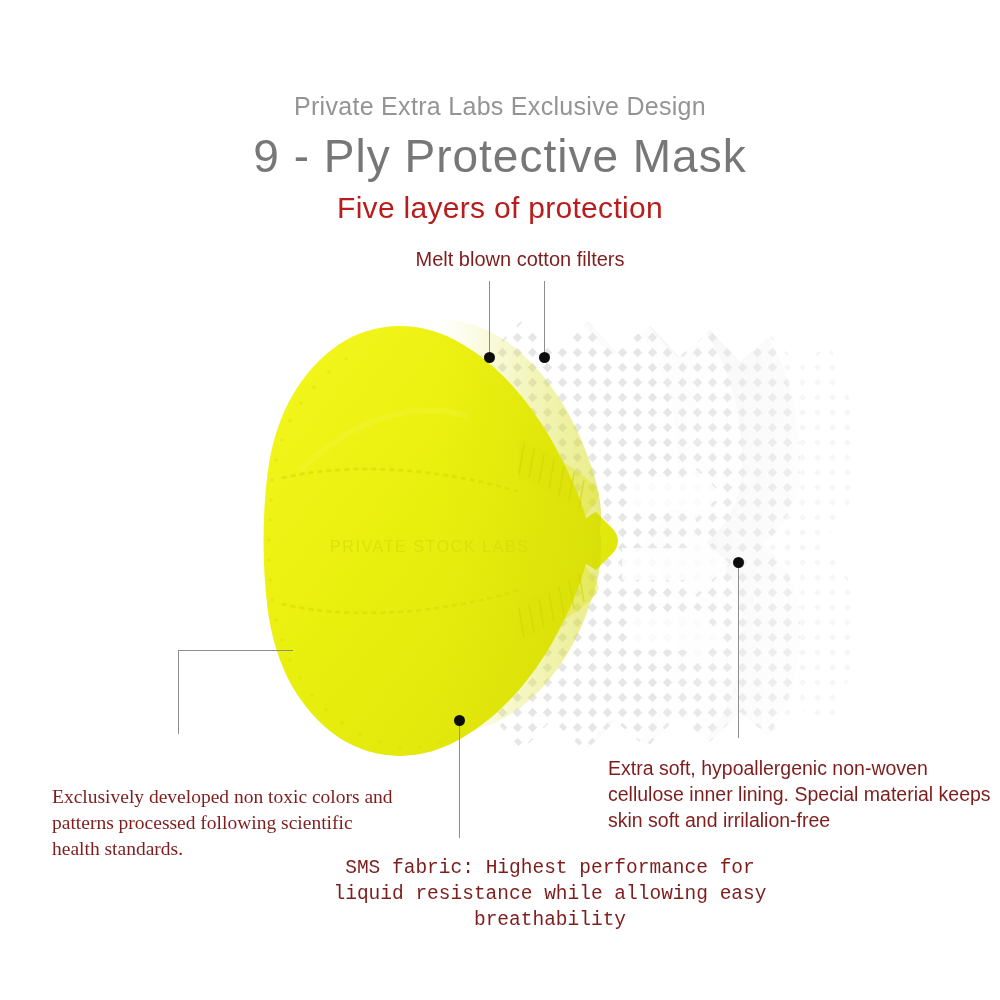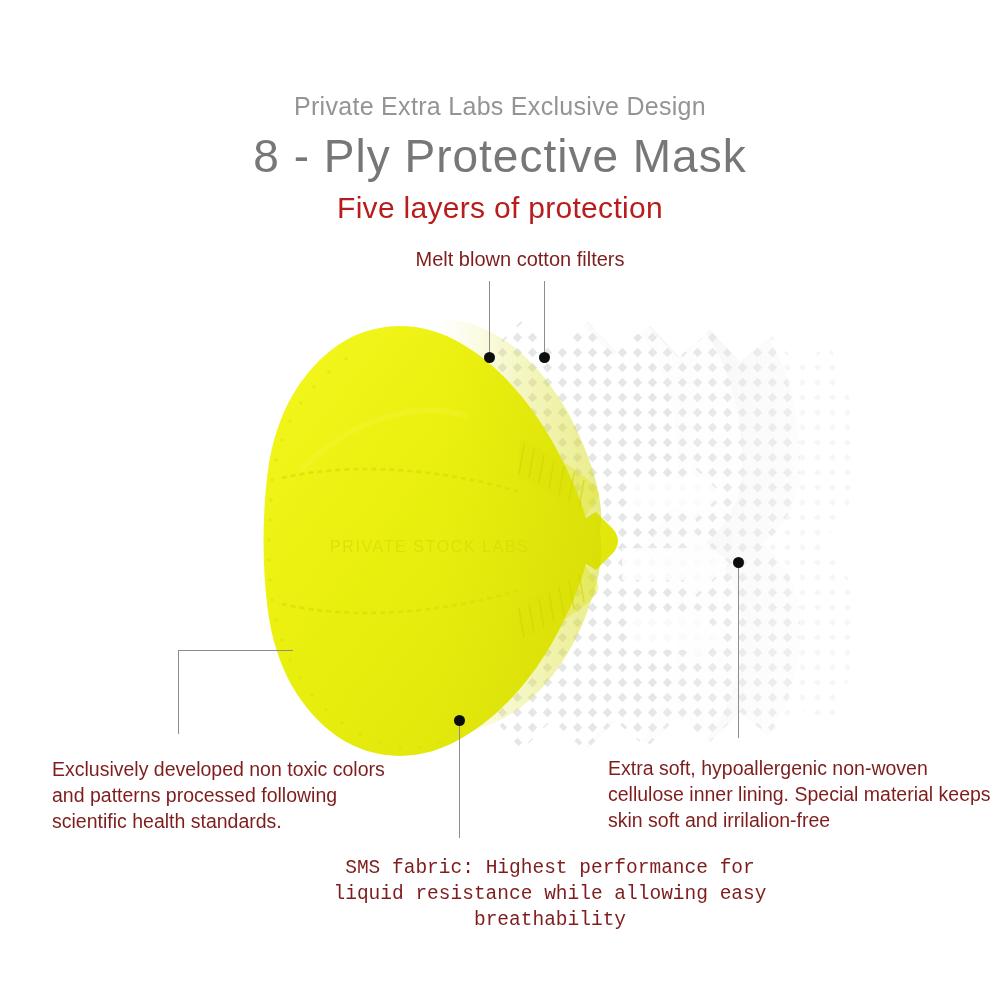--- a/index.html
+++ b/index.html
@@ -51,21 +51,21 @@
   
   .callout {
     position: absolute;
     color: #7f1d1d;
     font-weight: 300;
     font-size: 19.5px;
     line-height: 26px;
     padding-left: 20px;
   }
   #lbl-melt   { left: 0;     top: 246px; width: 1000px; text-align: center; font-size: 20px; }
-  #lbl-colors { left: 32px;  top: 756px; width: 345px; }
+  #lbl-colors { left: 32px;  top: 784px; width: 345px; font-family: Liberation Serif, serif; }
   #lbl-sms    { left: 300px; top: 855px; width: 460px; text-align: center; font-family: Liberation Mono, monospace; }
   #lbl-inner  { left: 578px; top: 755px; width: 400px; margin-left: 10px; }
 
   
   .lead-v, .lead-h {
     position: absolute;
     background: #8d8d8d;
   }
   .lead-v { width: 1.4px; }
   .lead-h { height: 1.4px; }
@@ -88,21 +88,21 @@
   }
   #stage svg { display: block; }
 </style>
 </head>
 <body>
 
 <div id="page">
 
   <div class="hdr" id="eyebrow">Private Extra Labs Exclusive Design</div>
 
-  <div class="hdr" id="title">8 - Ply Protective Mask</div>
+  <div class="hdr" id="title">9 - Ply Protective Mask</div>
 
   <div class="hdr" id="subtitle">Five layers of protection</div>
 
   <div id="stage">
     <svg width="1000" height="1000" viewBox="0 0 1000 1000" xmlns="http://www.w3.org/2000/svg">
       <defs>
 
         <pattern id="weave" width="15" height="15" patternUnits="userSpaceOnUse">
           <rect width="15" height="15" fill="#ffffff"></rect>
           <rect x="4.2" y="4.2" width="6.6" height="6.6" fill="#e3e3e3" transform="rotate(45 7.5 7.5)"></rect>

